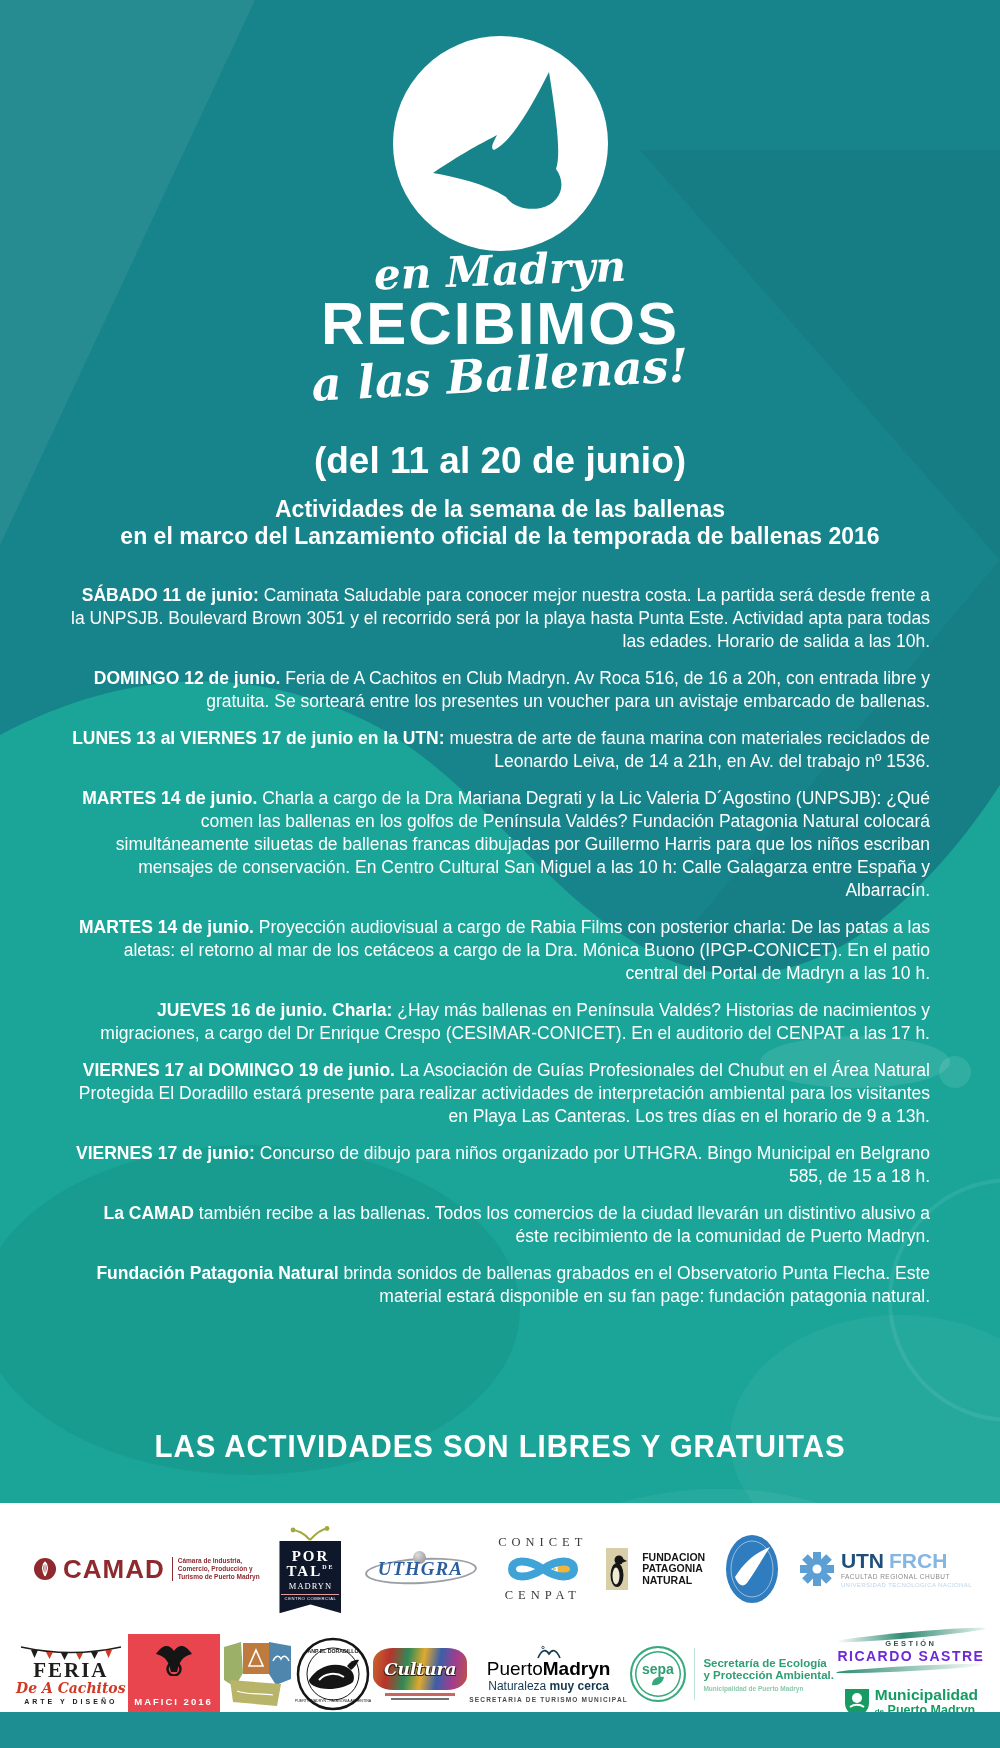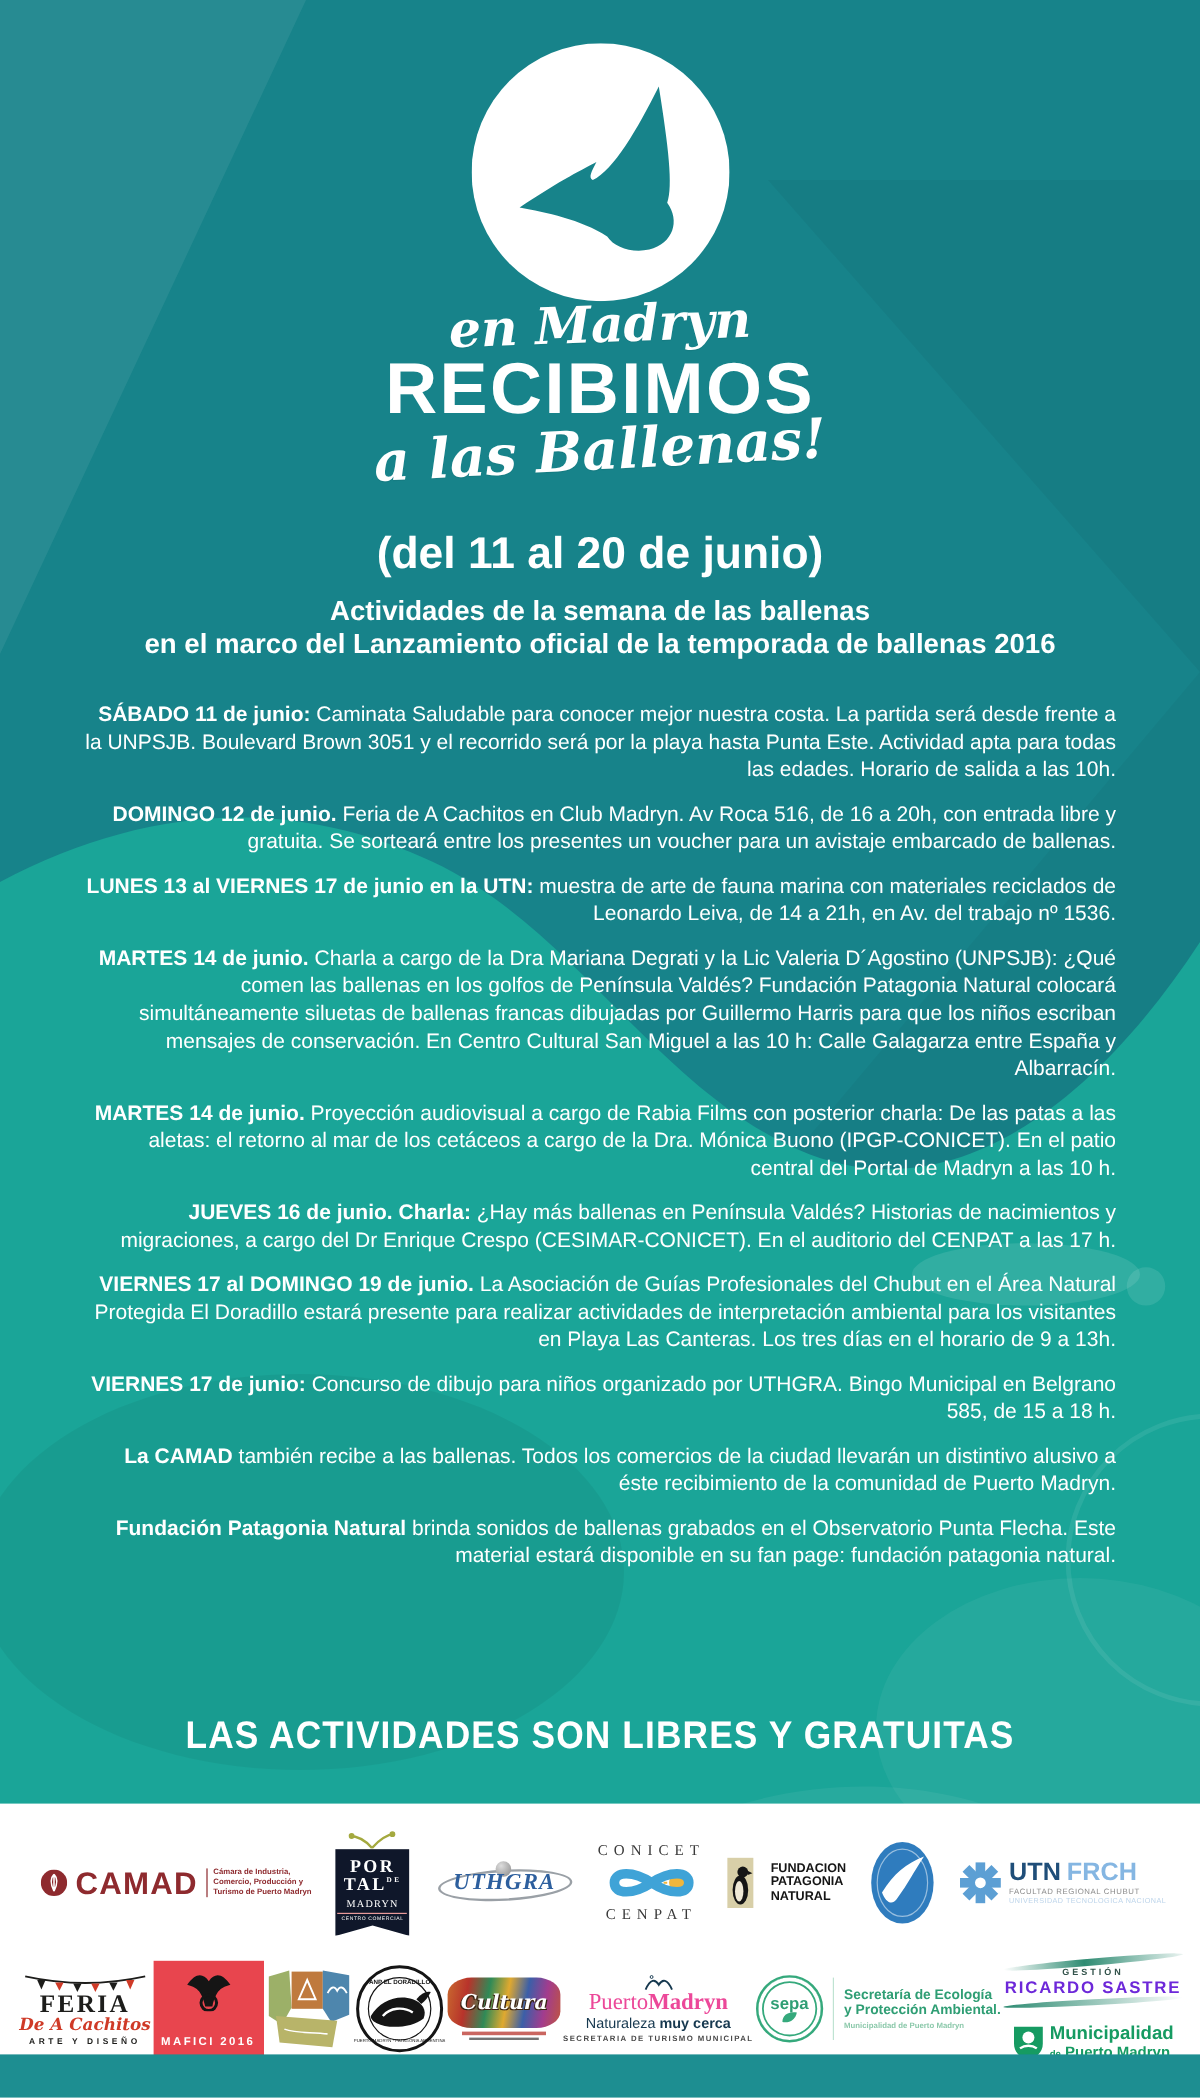--- a/index.html
+++ b/index.html
@@ -98,21 +98,21 @@
   
   .cult-bg{width:94px;height:42px;border-radius:20px/14px;display:flex;align-items:center;justify-content:center;
            background:linear-gradient(100deg,#c96a2f,#b8332b 18%,#2f8a57 36%,#e0a92f 52%,#3b5fa8 68%,#a23c8e 84%,#bf5540);}
   .cult-w{font-family:"DejaVu Serif",serif;font-style:italic;font-weight:800;font-size:17px;color:#fff;
           text-shadow:1px 1px 0 #3a2313,-1px 1px 0 #3a2313;}
   .cult-cap{margin-top:3px;display:flex;flex-direction:column;gap:2px;align-items:center;}
   .cult-cap i{display:block;width:70px;height:2.5px;background:#b8332b;opacity:.75;}
   .cult-cap i:last-child{width:58px;background:#444;}
 
   
-  .pm-name{font-size:19px;color:#ec4899;line-height:18px;font-family:Liberation Serif, serif;}
+  .pm-name{font-size:19px;color:#000000;line-height:18px;}
   .pm-name b{font-weight:800;}
   .pm-tag{font-size:12px;color:#16384f;margin-top:1px;}
   .pm-cap{font-size:6.5px;letter-spacing:1.2px;color:#4a4a4a;margin-top:3px;font-weight:700;}
 
   
   .sepa{flex-direction:row;gap:8px;align-items:center;}
   .sepa-circ{width:52px;height:52px;border-radius:50%;border:2px solid #35a97c;
              box-shadow:inset 0 0 0 3px #fff,inset 0 0 0 4.5px #35a97c;
              display:flex;flex-direction:column;align-items:center;justify-content:center;}
   .sepa-b{color:#2f9e74;font-weight:800;font-size:14px;line-height:13px;}

